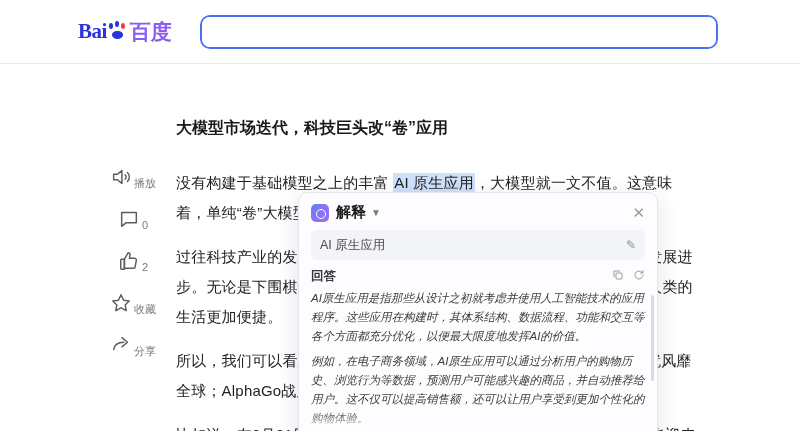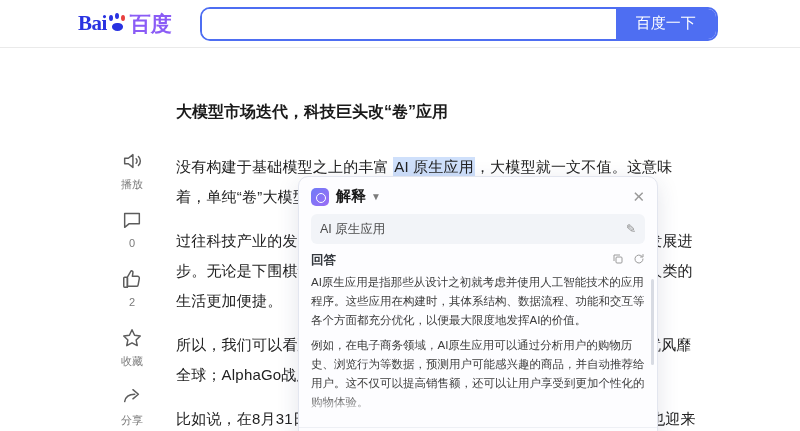--- a/index.html
+++ b/index.html
@@ -7,21 +7,21 @@
   body {
     width: 800px; height: 431px;
     background: #ffffff;
     font-family: "Liberation Sans", sans-serif;
     overflow: hidden;
     position: relative;
   }
 
   
   .topbar {
-    height: 48px;
+    height: 64px;
     background: #fff;
     display: flex;
     align-items: center;
     border-bottom: 1px solid #eaeaea;
     position: relative;
   }
   .logo {
     margin-left: 78px;
     display: flex;
     align-items: center;
@@ -100,22 +100,21 @@
     left: 106px;
     top: 100px;
     width: 52px;
     display: flex;
     flex-direction: column;
     align-items: center;
     gap: 16px;
   }
   .rail-item {
     display: flex;
-    flex-direction: column;
-    align-items: center;
+    align-items: flex-end;
     cursor: pointer;
     user-select: none;
   }
   .rail-icon {
     width: 26px; height: 26px;
     display: flex; align-items: center; justify-content: center;
     color: #5c5c5c;
   }
   .rail-label {
     margin-top: 3px;
@@ -232,20 +231,21 @@
     flex: 1;
     overflow: hidden;
     padding: 0 12px;
     position: relative;
   }
   .pop-para {
     font-size: 11.5px;
     line-height: 19px;
     color: #3c3c3c;
     margin: 0 0 6px 0;
+    font-style: italic;
   }
   .pop-fade {
     position: absolute;
     left: 0; right: 0; bottom: 0;
     height: 34px;
     background: linear-gradient(to bottom, rgba(253,253,255,0), #fdfdff 75%);
     pointer-events: none;
   }
   .pop-foot {
     height: 40px;
@@ -273,21 +273,20 @@
     <span class="logo-paw">
       <span class="pad p1"></span>
         <span class="pad p2"></span>
         <span class="pad p3"></span>
         <span class="pad p4"></span>
     </span>
     <span class="logo-cn">百度</span>
   </div>
   <div class="searchwrap">
     <input class="searchinput" type="text" value="" placeholder="" style="">
-    <button class="searchbtn">百度一下</button>
   </div>
 </div>
 
 <div class="page">
 
   <div class="rail">
 
     <div class="rail-item">
       <span class="rail-icon">
         <svg width="22" height="22" viewBox="0 0 24 24" fill="none" stroke="currentColor" stroke-width="1.6" stroke-linecap="round" stroke-linejoin="round">

